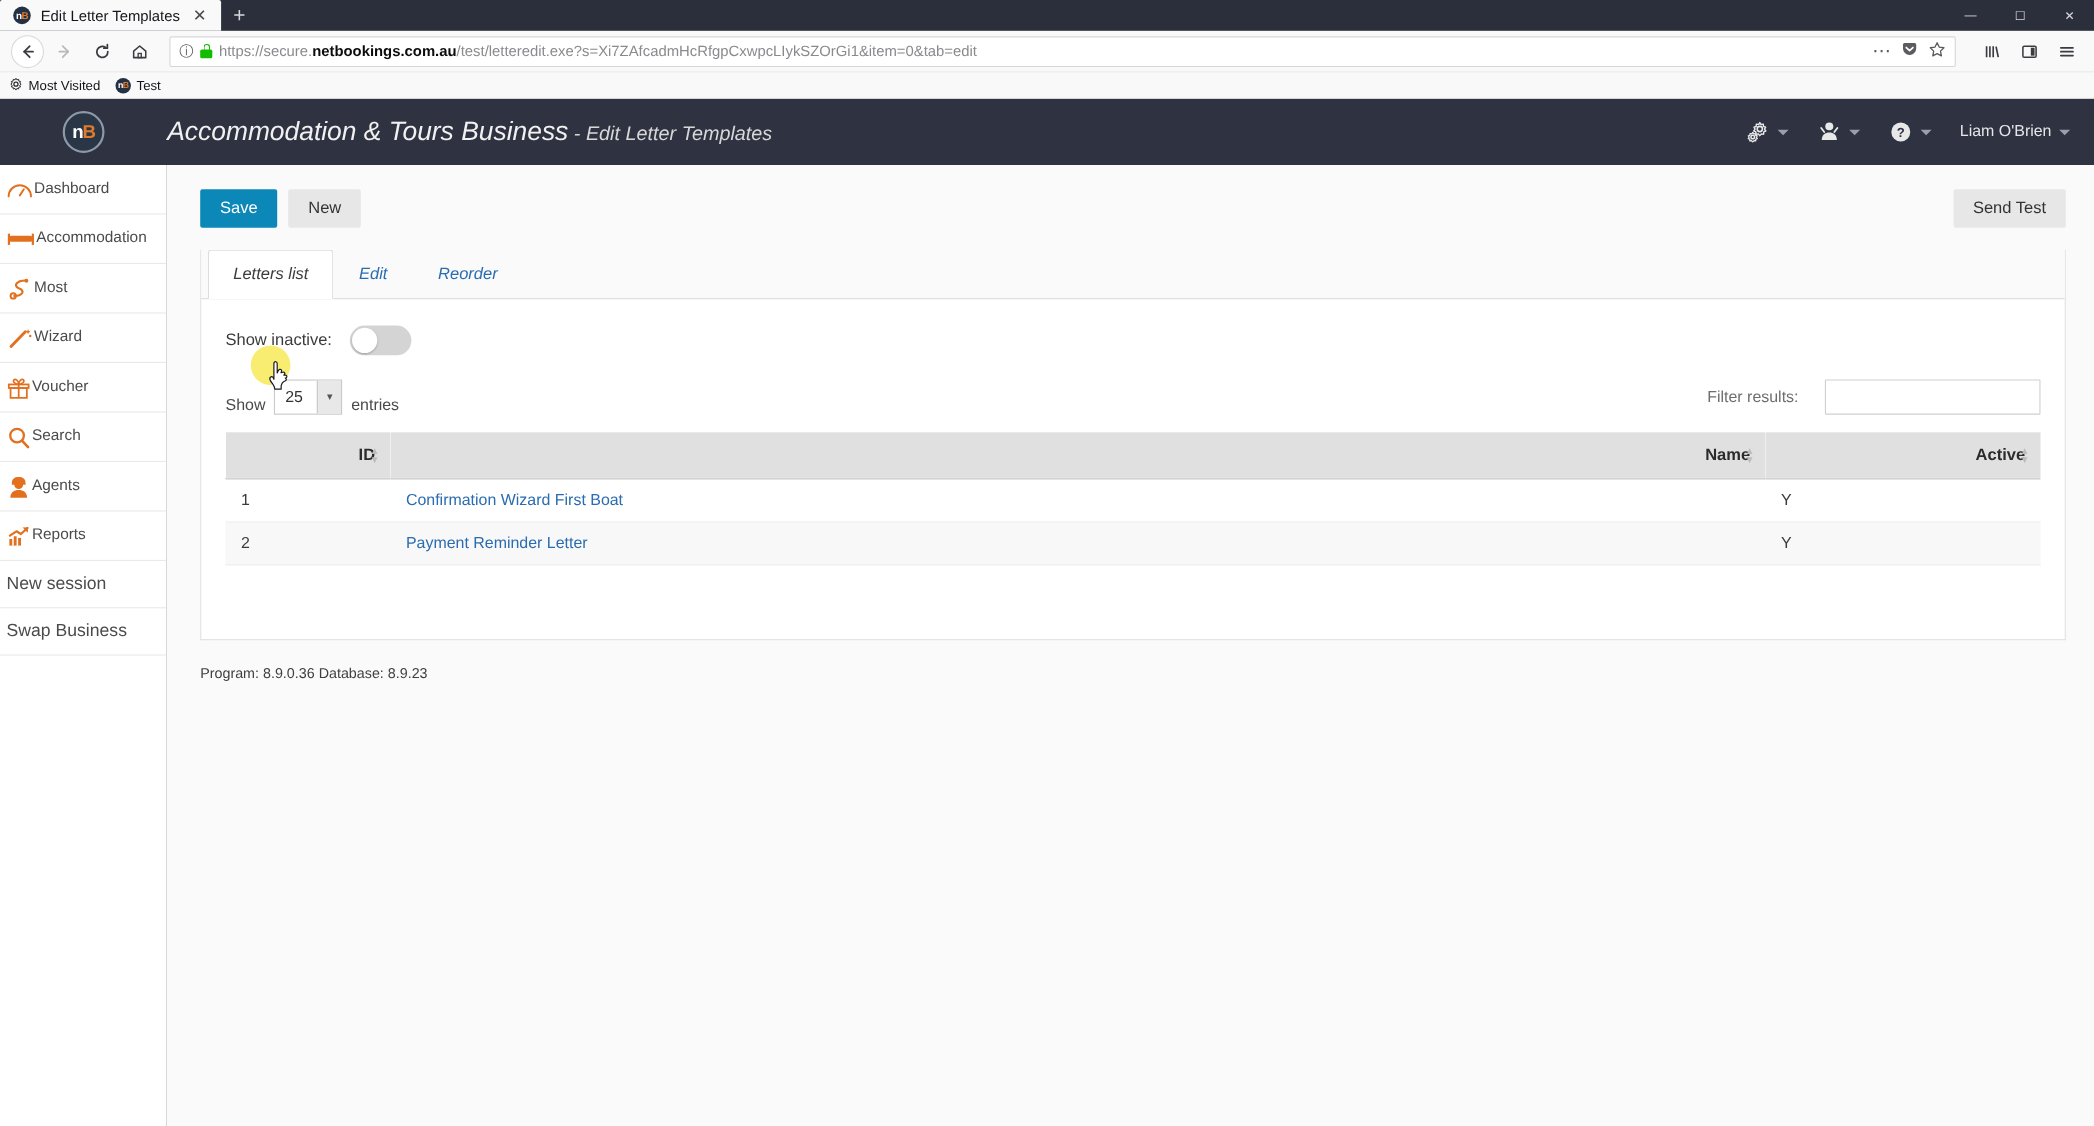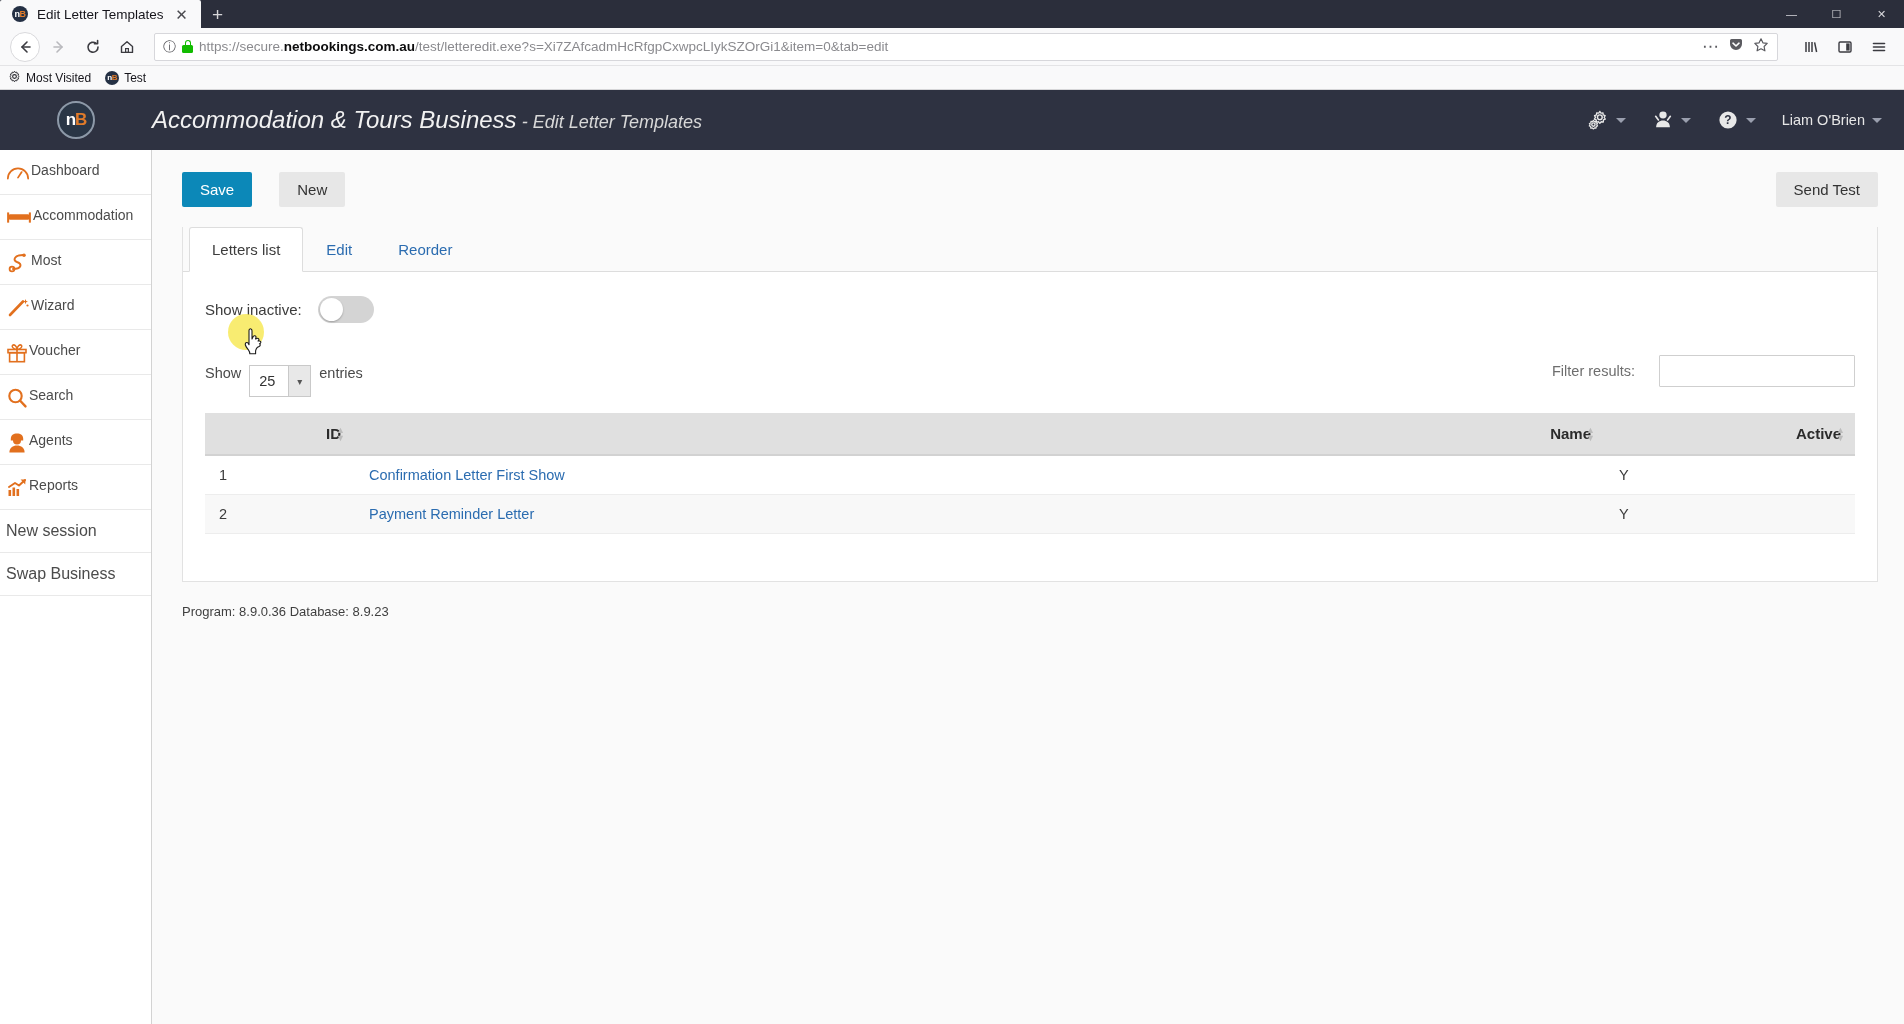--- a/index.html
+++ b/index.html
@@ -178,21 +178,21 @@
   .btn {
     font-size: 15px;
     padding: 9px 18px;
     border: none;
     border-radius: 2px;
     cursor: pointer;
     font-family: "Liberation Sans", sans-serif;
   }
   .btn-primary { background: #0c88b8; color: #ffffff; }
   .btn-default { background: #e7e7e7; color: #333333; }
-  .toolbar-left { display: flex; gap: 27px; }
+  .toolbar-left { display: flex; gap: 10px; }
   .toolbar-right { margin-left: auto; }
 
   .panel {
     margin-top: 20px;
     background: #ffffff;
     border: 1px solid #e2e2e2;
     border-top: none;
     min-height: 355px;
   }
   .tabs {
@@ -202,20 +202,21 @@
     padding-left: 6px;
   }
   .tab {
     padding: 13px 22px;
     font-size: 15px;
     color: #2b6cb0;
     background: transparent;
     border: 1px solid transparent;
     margin-bottom: -1px;
     position: relative;
+    font-style: italic;
   }
   .tab.active {
     color: #3c3c3c;
     background: #ffffff;
     border-color: #dddddd;
     border-bottom-color: #ffffff;
     border-top-left-radius: 3px; border-top-right-radius: 3px;
   }
   .panel-inner { padding: 18px 22px 22px; }
 
@@ -225,21 +226,21 @@
     width: 56px; height: 27px; border-radius: 14px;
     background: #d4d4d4; position: relative;
   }
   .toggle .knob {
     position: absolute; top: 2px; left: 2px;
     width: 23px; height: 23px; border-radius: 50%;
     background: #ffffff; box-shadow: 0 1px 2px rgba(0,0,0,.25);
   }
 
   .table-controls { display: flex; align-items: center; }
-  .show-entries { display: flex; align-items: flex-start; gap: 8px; font-size: 14.5px; color: #4a4a4a; margin-top: 20px; }
+  .show-entries { display: flex; align-items: flex-end; gap: 8px; font-size: 14.5px; color: #4a4a4a; }
   .select-box {
     height: 32px; min-width: 62px;
     border: 1px solid #c9c9c9; background: #fff;
     display: flex; align-items: center; justify-content: space-between;
     padding: 0 0 0 9px; font-size: 14.5px; color: #333;
   }
   .select-arrow {
     width: 22px; height: 30px; background: #e8e8e8;
     border-left: 1px solid #c9c9c9;
     display: flex; align-items: center; justify-content: center;
@@ -617,21 +618,21 @@
                 <th class="col-active">
                   <span>Active</span>
                   <span class="sort">▲<br>▼</span>
                 </th>
               </tr>
             </thead>
             <tbody>
               <tr class="odd">
                 <td>1</td>
                 <td class="name">
-                  <a href="#">Confirmation Letter First Show</a>
+                  <a href="#">Confirmation Wizard First Boat</a>
                 </td>
                 <td>Y</td>
               </tr>
               <tr class="even">
                 <td>2</td>
                 <td class="name">
                   <a href="#">Payment Reminder Letter</a>
                 </td>
                 <td>Y</td>
               </tr>

